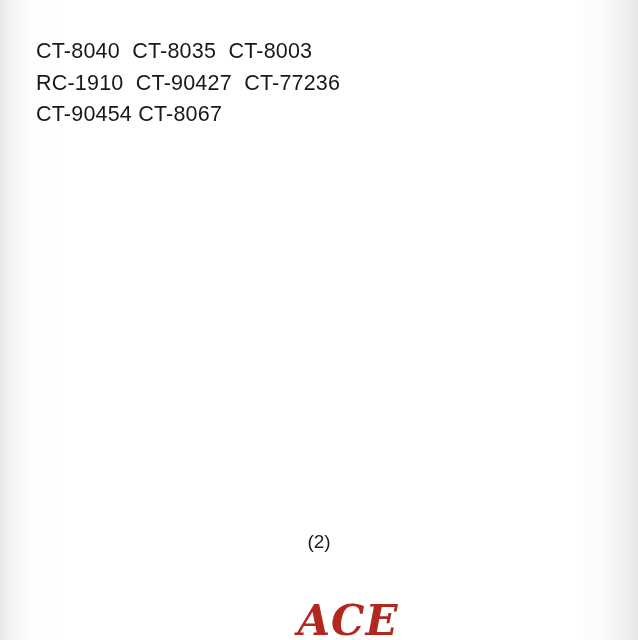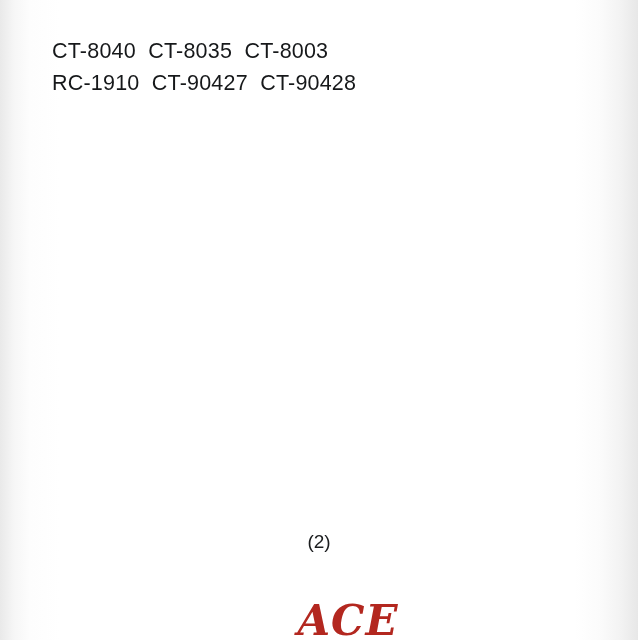--- a/index.html
+++ b/index.html
@@ -16,21 +16,21 @@
   .page {
     position: relative;
     width: 638px;
     height: 640px;
     background: linear-gradient(to right, #e9e9e9 0px, #f6f6f6 14px, #fdfdfd 30px, #ffffff 60px, #ffffff 575px, #fbfbfb 600px, #f2f2f2 622px, #e7e7e7 638px);
     box-sizing: border-box;
   }
   .code-list {
     position: absolute;
     top: 36px;
-    left: 52px;
+    left: 36px;
     width: 520px;
   }
   .code-line {
     font-size: 21.5px;
     line-height: 31.5px;
     color: #16181a;
     letter-spacing: 0.2px;
     white-space: pre;
   }
   .page-number {
@@ -59,20 +59,21 @@
     padding-left: 29px;
   }
 </style>
 </head>
 <body>
 
 <div class="page">
 
   <div class="code-list">
     <div class="code-line">CT-8040  CT-8035  CT-8003</div>
-    <div class="code-line">RC-1910  CT-90427  CT-90428</div>
+    <div class="code-line">RC-1910  CT-90427  CT-77236</div>
+    <div class="code-line">CT-90454 CT-8067</div>
   </div>
 
   <div class="page-number">(2)</div>
 
   <div class="logo">ACE</div>
 
 </div>
 
 </body></html>

